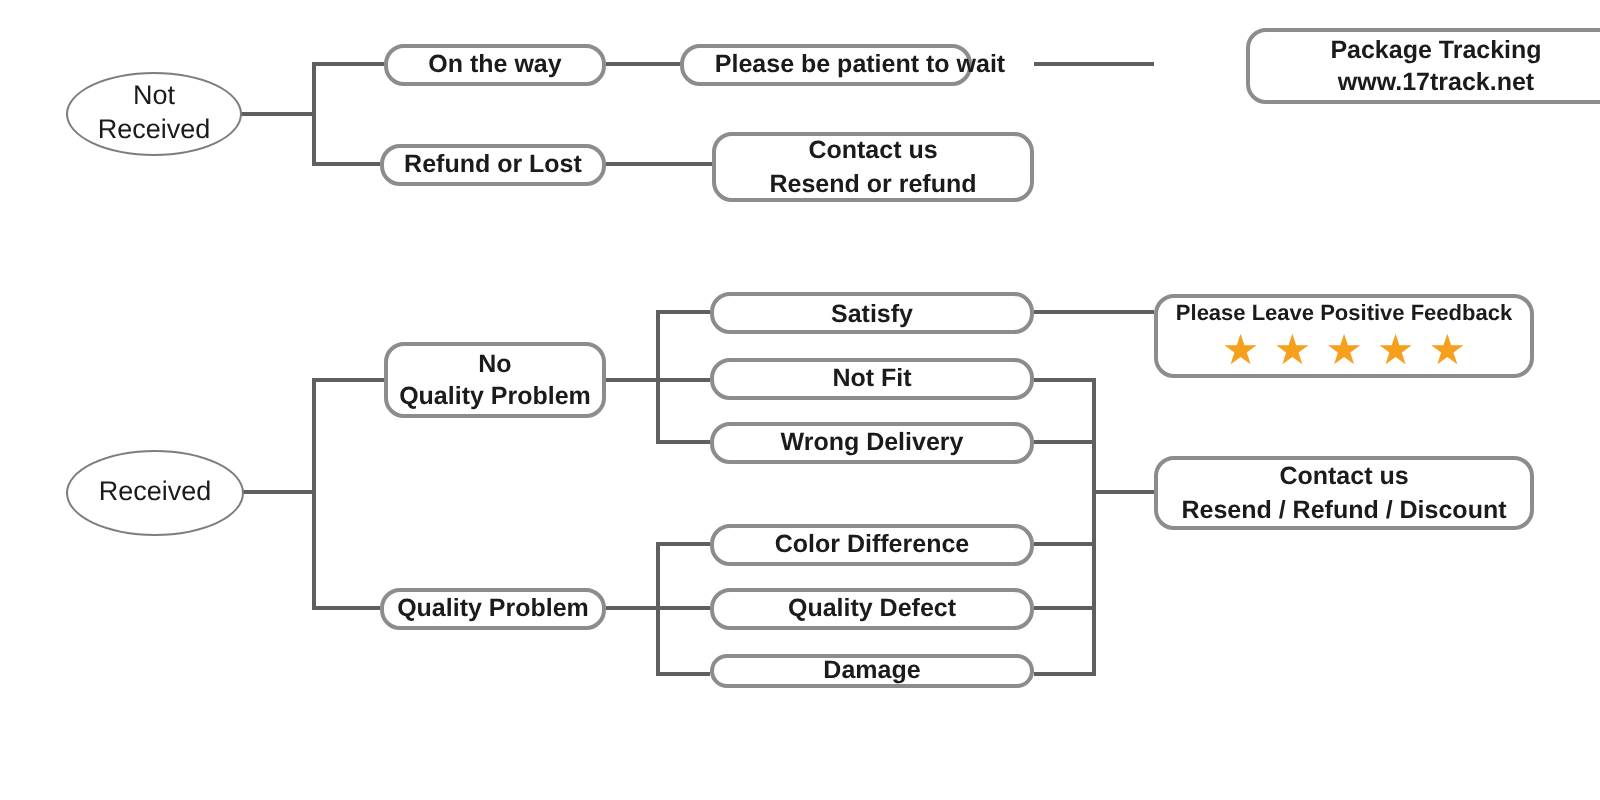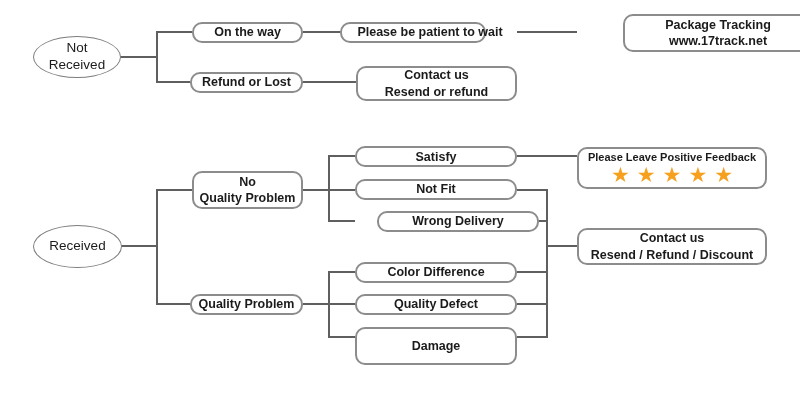--- a/index.html
+++ b/index.html
@@ -82,42 +82,42 @@
 
   <div class="box" style="left:577px;top:136px;width:190px;height:42px;margin-top:11px;">
     <span class="fb-title">Please Leave Positive Feedback</span>
     <span class="stars">★★★★★</span>
   </div>
 
   <div class="box" style="left:355px;top:179px;width:162px;height:21px;">
     <span>Not Fit</span>
   </div>
 
-  <div class="box" style="left:355px;top:211px;width:162px;height:21px;margin-left:22px;">
+  <div class="box" style="left:355px;top:211px;width:162px;height:21px;">
     <span>Wrong Delivery</span>
   </div>
 
   <div class="box" style="left:577px;top:228px;width:190px;height:37px;">
     <span>Contact us</span>
     <span>Resend / Refund / Discount</span>
   </div>
 
   <div class="box" style="left:190px;top:294px;width:113px;height:21px;">
     <span>Quality Problem</span>
   </div>
 
   <div class="box" style="left:355px;top:294px;width:162px;height:21px;">
     <span>Quality Defect</span>
   </div>
 
   <div class="box" style="left:355px;top:262px;width:162px;height:21px;">
     <span>Color Difference</span>
   </div>
 
-  <div class="box" style="left:355px;top:327px;width:162px;height:38px;">
+  <div class="box" style="left:355px;top:327px;width:162px;height:17px;">
     <span>Damage</span>
   </div>
 
   <div class="hline" style="left:119px;top:56px;width:38px;"></div>
   <div class="vline" style="left:156px;top:31px;height:52px;"></div>
   <div class="hline" style="left:156px;top:31px;width:36px;"></div>
   <div class="hline" style="left:156px;top:81px;width:34px;"></div>
   <div class="hline" style="left:303px;top:31px;width:53px;"></div>
   <div class="hline" style="left:517px;top:31px;width:60px;"></div>
   <div class="hline" style="left:303px;top:81px;width:53px;"></div>

